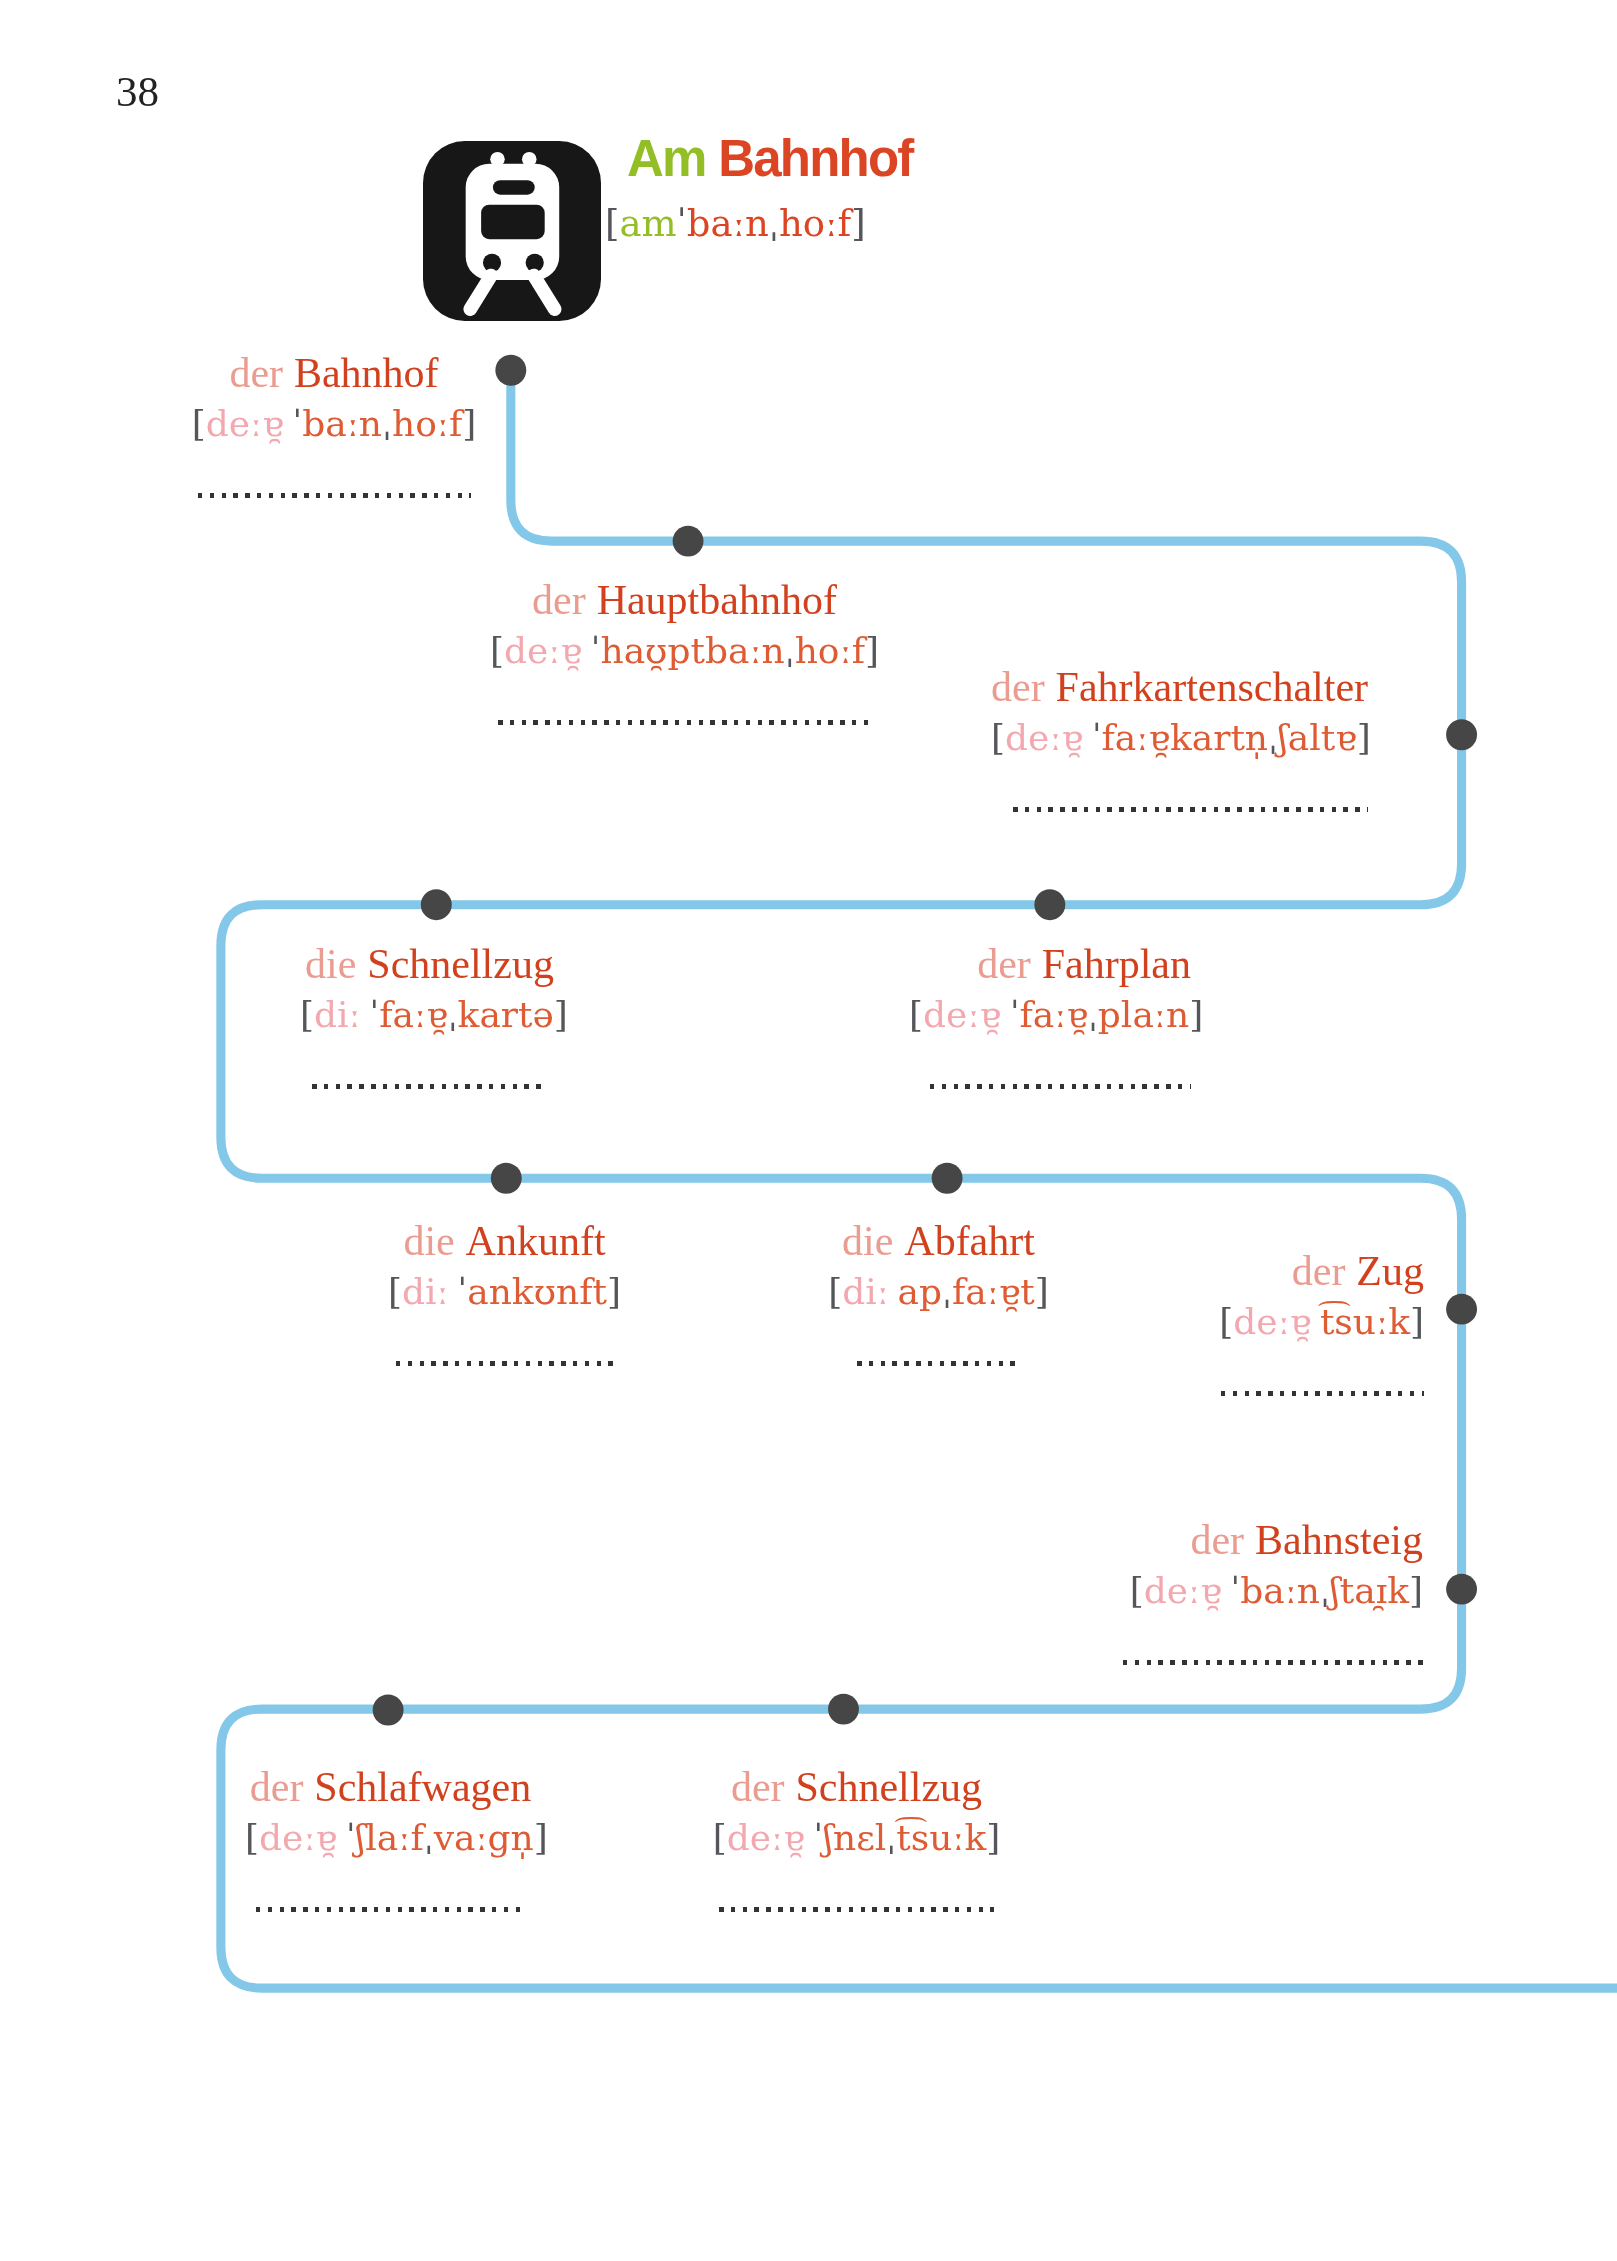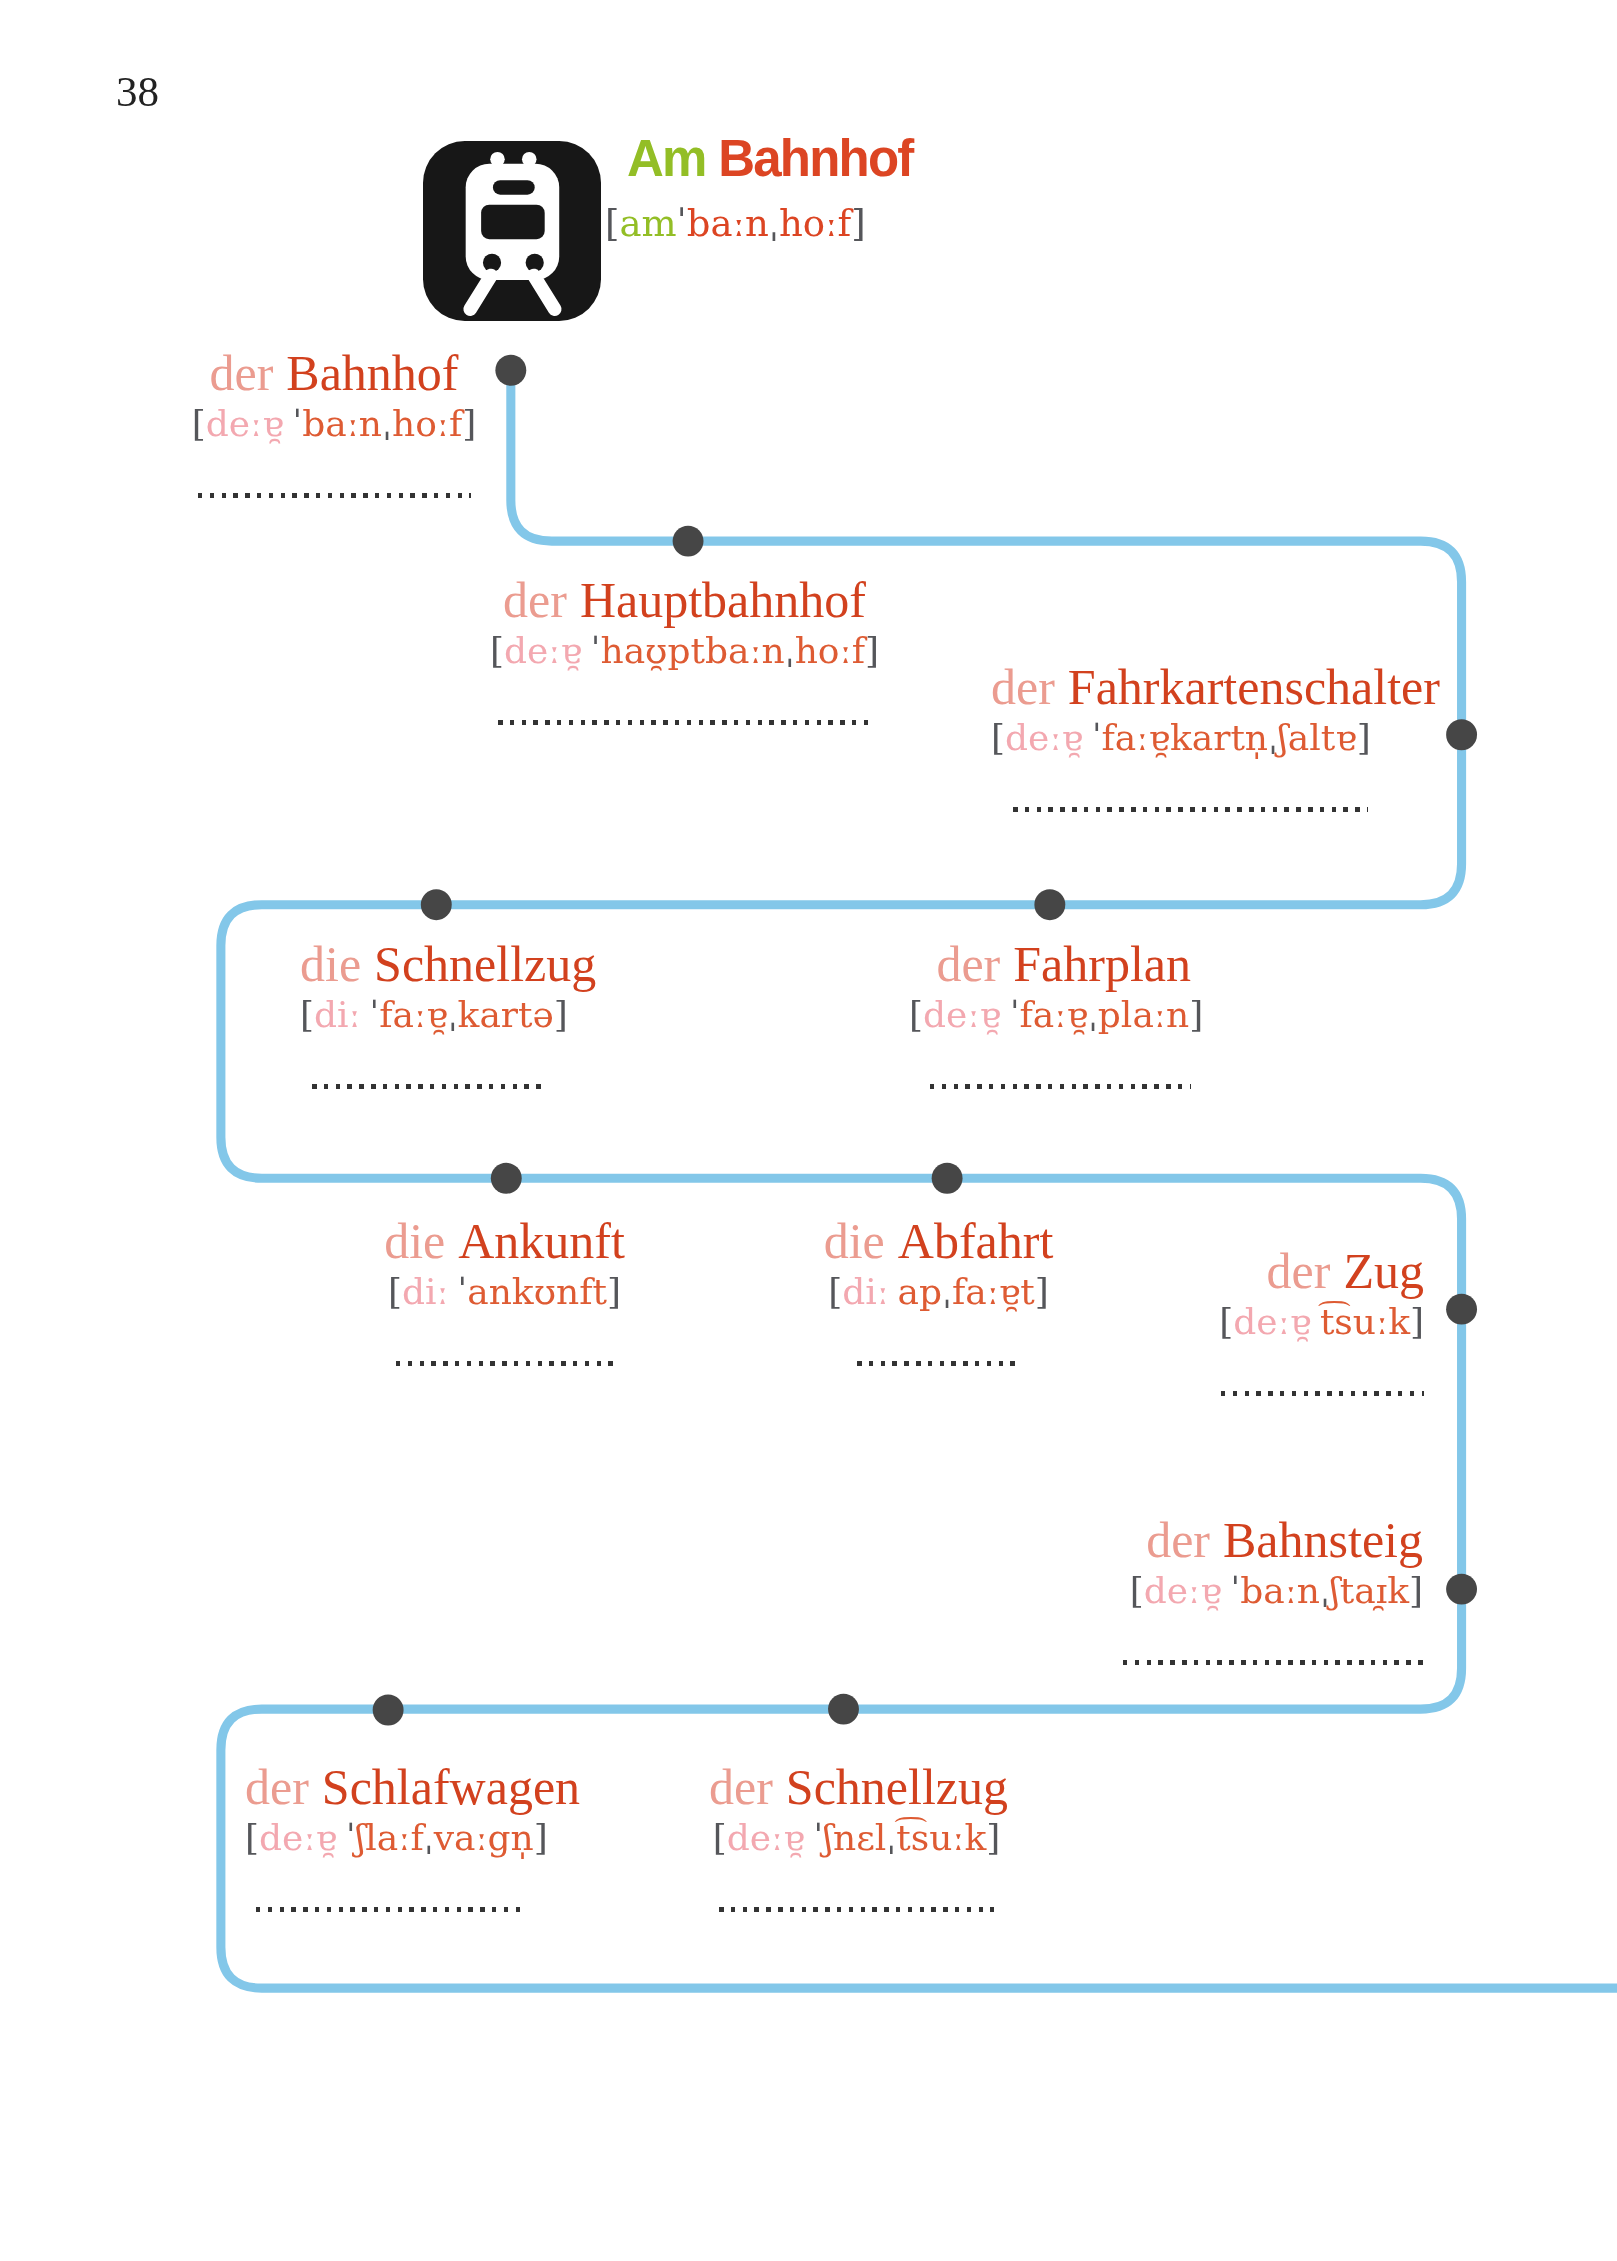--- a/index.html
+++ b/index.html
@@ -25,21 +25,21 @@
   .title-ipa{position:absolute;left:605px;top:204px;z-index:2;white-space:nowrap;
     font-family:"DejaVu Serif", serif;font-size:37px;line-height:1.1;}
   .title-ipa .g{color:var(--title-green);}
   .title-ipa .r{color:var(--title-red);}
 
   .br{color:var(--bracket-gray);}
   .stress{color:var(--bracket-gray);}
 
   .entry{position:absolute;z-index:1;text-align:center;}
   .entry.right{text-align:right;}
-  .word{font-size:50px;line-height:51px;white-space:nowrap;}
+  .word{font-size:42px;line-height:51px;white-space:nowrap;}
   .word .article{color:var(--article-salmon);}
   .word .noun{color:var(--noun-red);margin-left:0.26em;}
   .ipa{font-family:"DejaVu Serif", serif;font-size:36px;line-height:49px;white-space:nowrap;}
   .ipa .ipa-article{color:var(--ipa-pink);}
   .ipa .ipa-rest{color:var(--ipa-orange);margin-left:0.24em;}
   .write-line{display:inline-block;height:4.5px;margin-top:45px;
     background:repeating-linear-gradient(90deg, var(--write-dot) 0 4.5px, transparent 4.5px 11.8px);}
 
   .e1{left:166px;top:348px;width:336px;}   .e1 .write-line{width:273px;}
   .e2{left:482px;top:575px;width:405px;}   .e2 .write-line{width:373px;}

